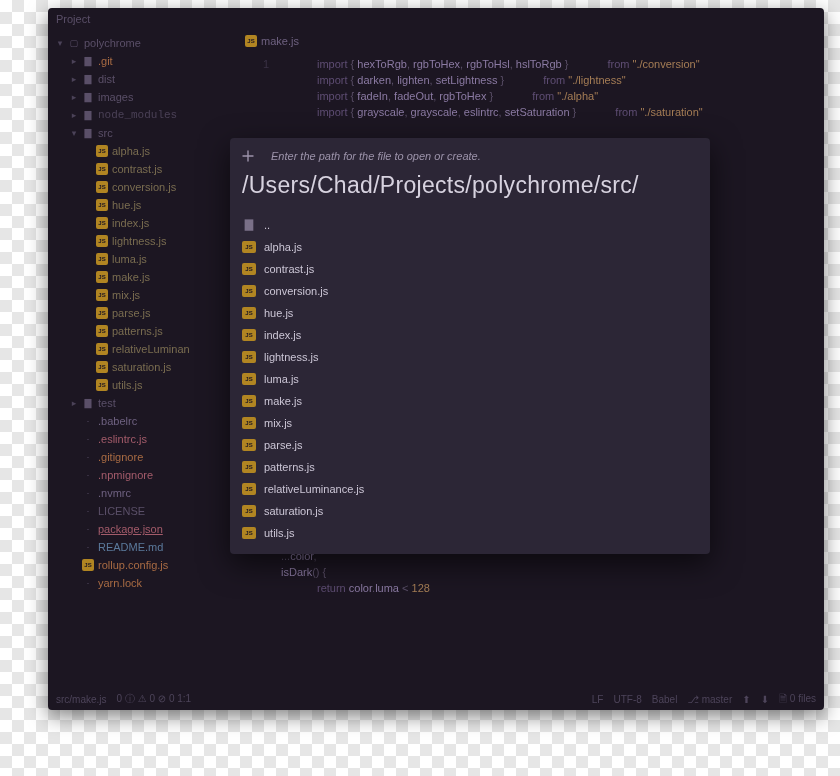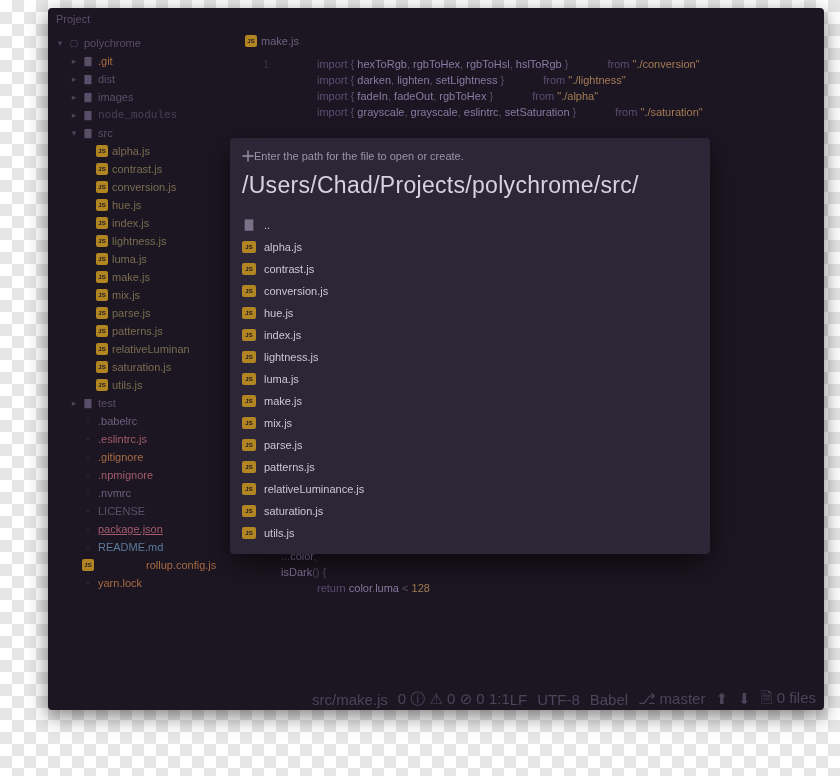--- a/index.html
+++ b/index.html
@@ -30,23 +30,23 @@
   .jsico { background:#b18522; color:#1c1622; font-size:6px; font-weight:700; border-radius:2px; display:flex; align-items:center; justify-content:center; width:12px; height:12px; }
   .jsico::after { content:"JS"; }
   .folico { color:#5a4f68; }
   .indent1 { padding-left:22px; } .indent2 { padding-left:36px; }
   .editor { flex:1; position:relative; font-family: Menlo, Consolas, monospace; font-size:11px; color:#5a4f68; padding:0 6px; overflow:hidden; }
   .tab { display:flex; align-items:center; gap:4px; height:22px; padding:0 6px; color:#6e6180; font-size:11px; }
   .code { padding:4px 0 0 6px; line-height:16px; }
   .code .ln { display:flex; gap:12px; }
   .gutter { width:24px; text-align:right; color:#3a3245; }
   .kw { color:#5e4d73;padding-left:36px; } .id { color:#8b7aa3; } .str { color:#a57d55; font-weight:500; }
-  .statusbar { height:22px; display:flex; align-items:center; justify-content:flex-end; padding:0 8px; color:#4d445a; font-size:15px; }
+  .statusbar { height:22px; display:flex; align-items:center; justify-content:space-between; padding:0 8px; color:#4d445a; font-size:10px; }
   .overlay { position:absolute; left:182px; top:130px; width:480px; background:#2c2636; border-radius:4px; box-shadow:0 10px 30px rgba(0,0,0,.6); padding:12px; }
-  .ov-head { display:flex; align-items:center; gap:0; color:#9c93aa; font-size:11px; margin-bottom:10px; }
+  .ov-head { display:flex; align-items:center; gap:17px; color:#9c93aa; font-size:11px; margin-bottom:10px;font-style:italic; }
   .plus-icon svg { display:block; }
   .ov-path { color:#d7d2df; font-size:23px; font-weight:300; letter-spacing:.3px; margin-bottom:16px; }
   .ov-list { display:flex; flex-direction:column; gap:3px; }
   .ov-item { display:flex; align-items:center; gap:8px; height:19px; color:#ccc6d6; font-size:11px; }
   .ov-item .jsico { width:14px; height:12px; }
   .fold { width:14px; height:12px; display:flex; align-items:center; justify-content:center; color:#7a7088; }
   .cluster { display:flex; gap:10px; align-items:center; }
 </style>
 </head>
 <body>
@@ -199,21 +199,21 @@
             <span class="txt" style="color: rgb(163, 91, 106); text-decoration: underline;">package.json</span>
           </div>
           <div class="row indent1">
             <span class="arw"></span>
             <span class="ico">·</span>
             <span class="txt" style="color: rgb(91, 122, 156);">README.md</span>
           </div>
           <div class="row indent1">
             <span class="arw"></span>
             <span class="jsico"></span>
-            <span class="txt" style="color: rgb(168, 107, 67); margin-left: 48px;">rollup.config.js</span>
+            <span class="txt" style="color: rgb(168, 107, 67);">rollup.config.js</span>
           </div>
           <div class="row indent1">
             <span class="arw"></span>
             <span class="ico">·</span>
             <span class="txt" style="color: rgb(168, 107, 67);">yarn.lock</span>
           </div>
         </div>
     </div>
     <div class="editor">
       <div class="tab">

